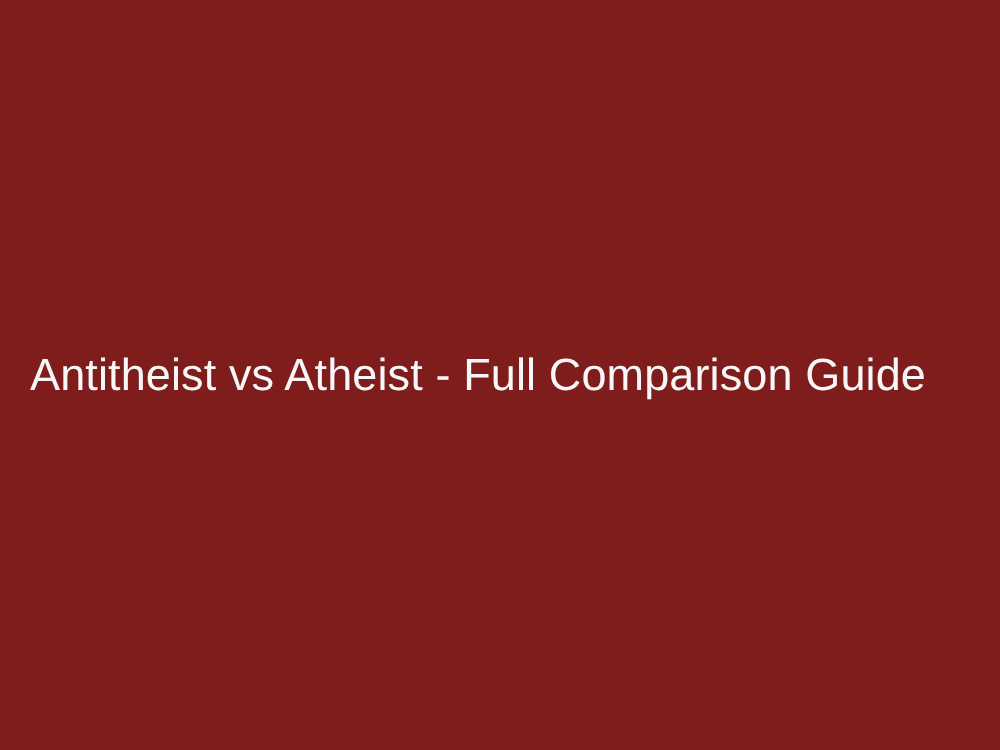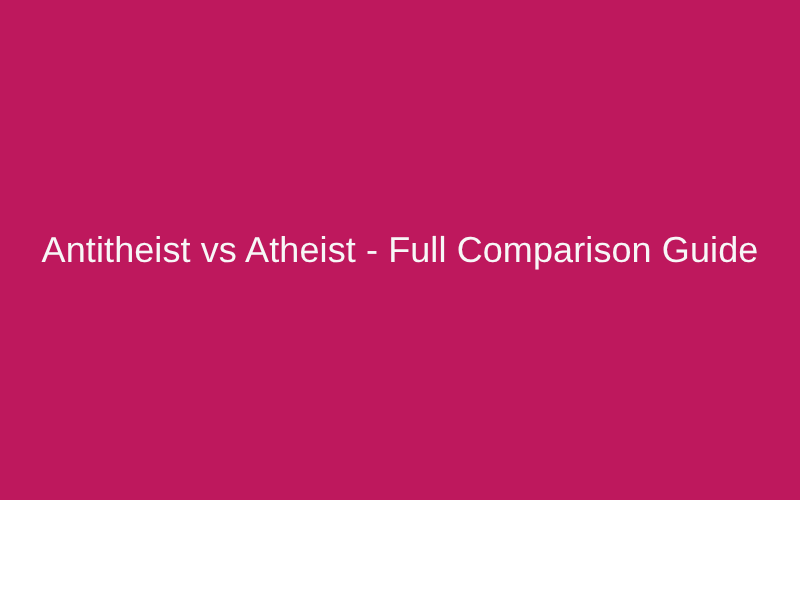--- a/index.html
+++ b/index.html
@@ -14,25 +14,24 @@
     overflow: hidden;
     font-family: "Liberation Sans", sans-serif;
     background: #ffffff;
   }
 
   
   .card {
     position: relative;
     box-sizing: border-box;
     width: 800px;
-    height: 500px;
+    height: 600px;
     display: flex;
     align-items: center;
-    justify-content: center;
-    background-color: #be185d;
+    background-color: #7f1d1d;
   }
 
   .card-title {
     display: block;
     margin: 0;
     padding: 0 24px;
     max-width: 760px;
     font-family: "Liberation Sans", sans-serif;
     font-size: 36px;
     font-weight: 400;

